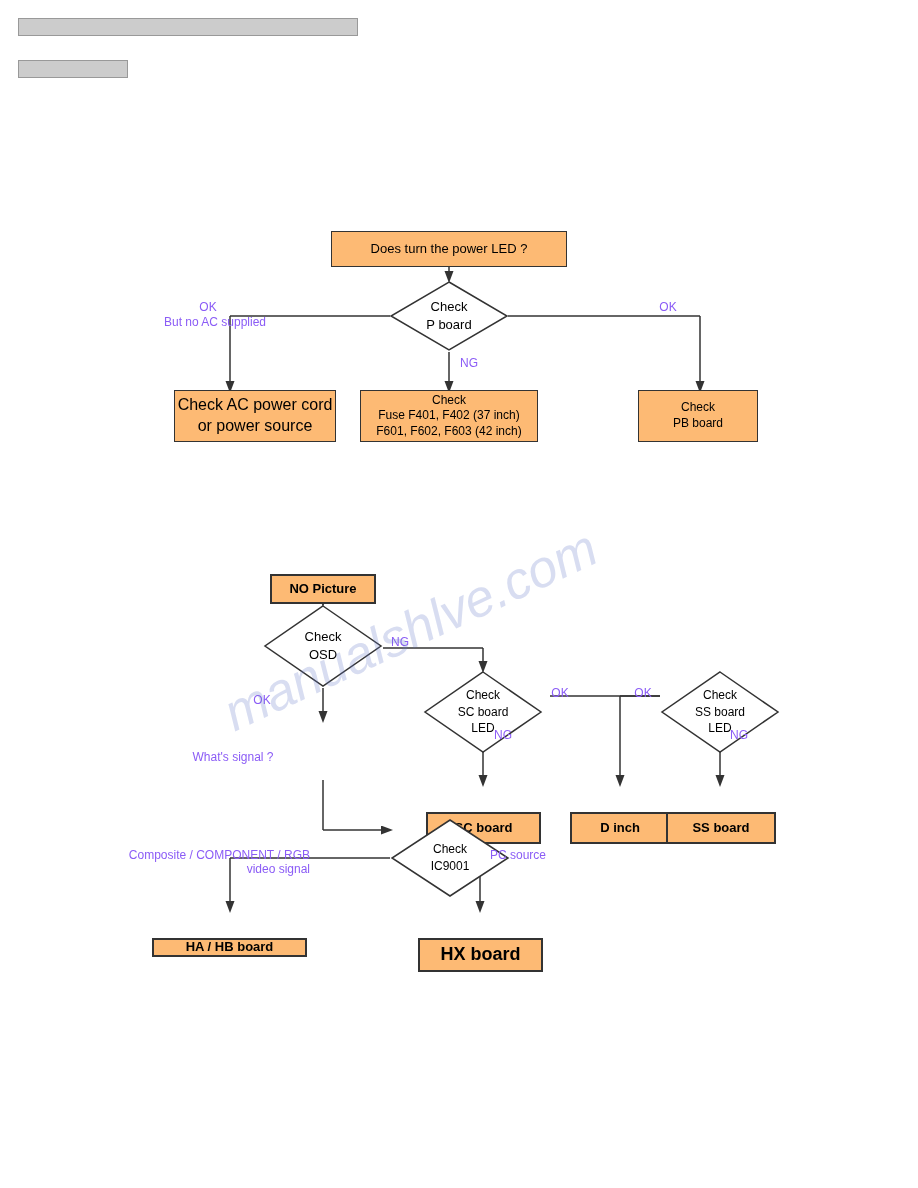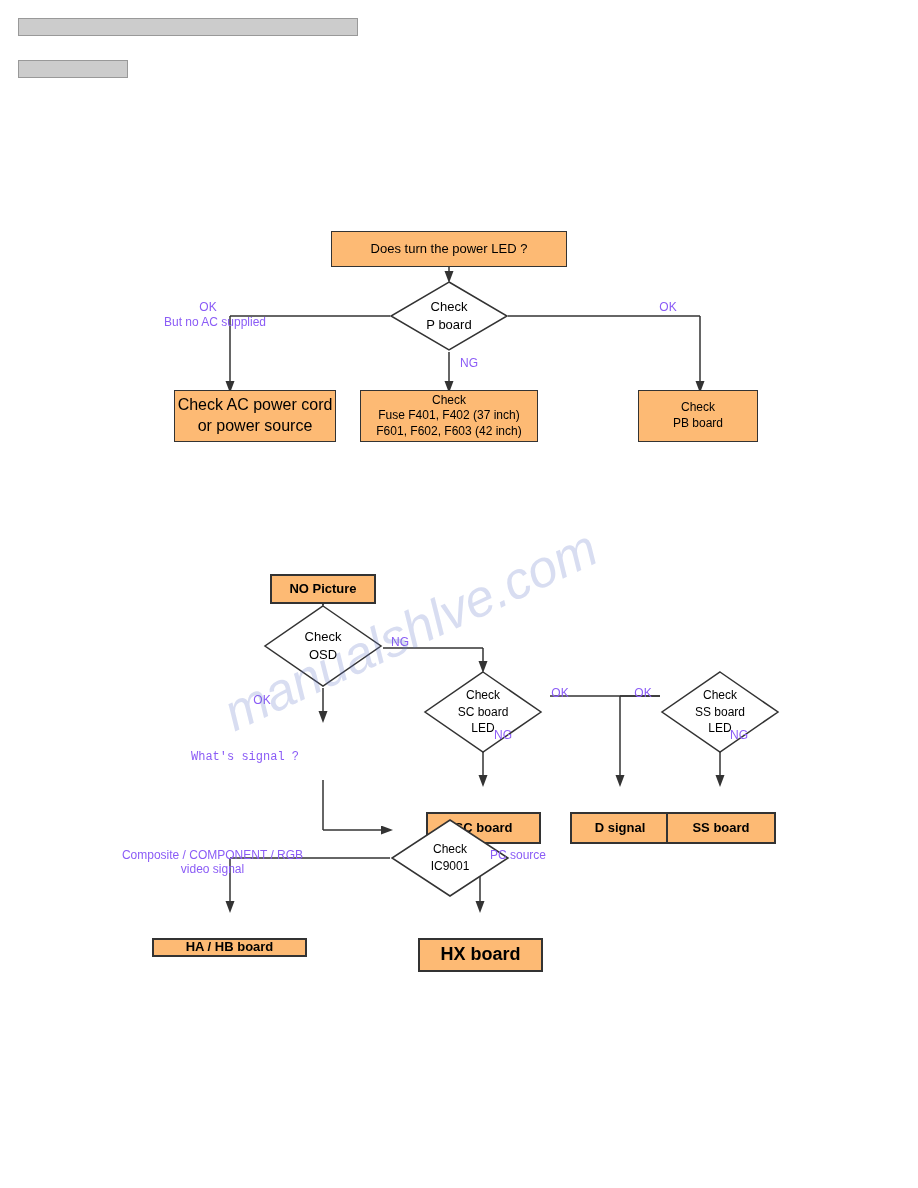--- a/index.html
+++ b/index.html
@@ -282,42 +282,42 @@
 
   <div class="label" style="left:724px; top:728px; width:30px;">
     <span>NG</span>
   </div>
 
   <div class="rect bold-border" style="left:426px; top:784px; width:115px; height:32px; font-size:13px;">
     <span>SC board</span>
   </div>
 
   <div class="rect bold-border" style="left:570px; top:784px; width:100px; height:32px; font-size:13px;">
-    <span>D signal</span>
+    <span>D inch</span>
   </div>
 
   <div class="rect bold-border" style="left:666px; top:784px; width:110px; height:32px; font-size:13px;">
     <span>SS board</span>
   </div>
 
-  <div class="label" style="left:180px; top:750px; width:130px;font-family:Liberation Mono, monospace;">
+  <div class="label" style="left:168px; top:750px; width:130px;">
     <span>What's signal ?</span>
   </div>
 
   <div class="diamond-wrap" style="left:390px; top:818px; width:120px; height:80px;">
     <div class="diamond">
       <svg viewBox="0 0 120 80" xmlns="http://www.w3.org/2000/svg">
         <polygon points="60,2 118,40 60,78 2,40" fill="white" stroke="#333" stroke-width="1.5"></polygon>
       </svg>
       <div class="diamond-text" style="white-space:pre-line; font-size:12px;">Check
 IC9001</div>
     </div>
   </div>
 
-  <div class="label" style="left:115px; top:848px; width:195px; text-align:center;">
+  <div class="label" style="left:115px; top:848px; width:195px; text-align:right;">
     <span style="white-space:pre-line;">Composite / COMPONENT / RGB
 video signal</span>
   </div>
 
   <div class="label" style="left:490px; top:848px; width:100px; text-align:left;">
     <span>PC source</span>
   </div>
 
   <div class="rect bold-border" style="left:152px; top:910px; width:155px; height:19px; font-size:13px;">
     <span>HA / HB board</span>

